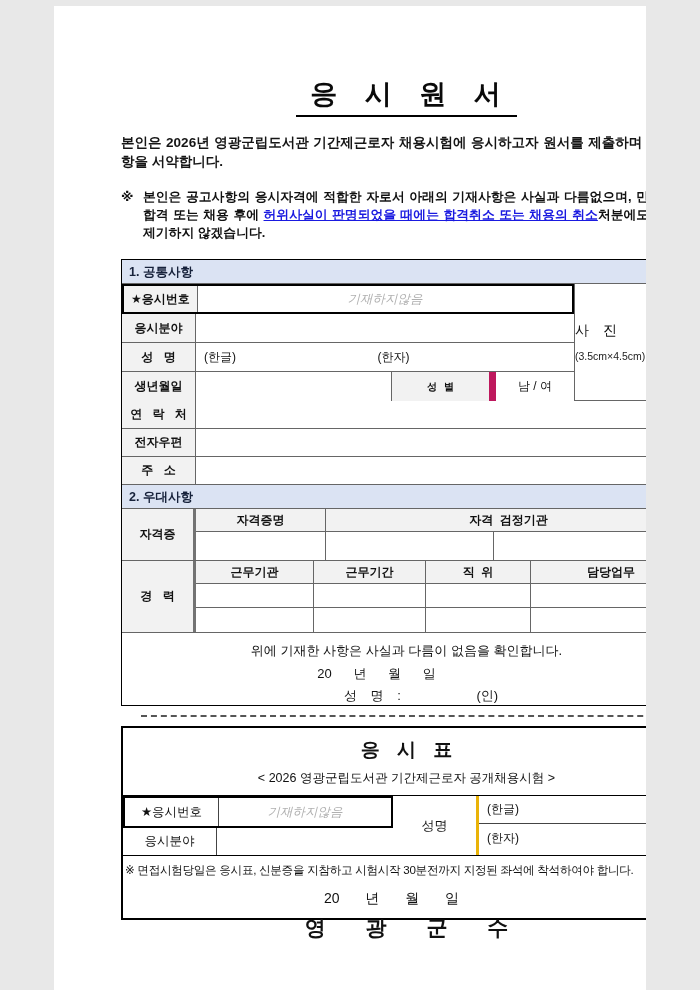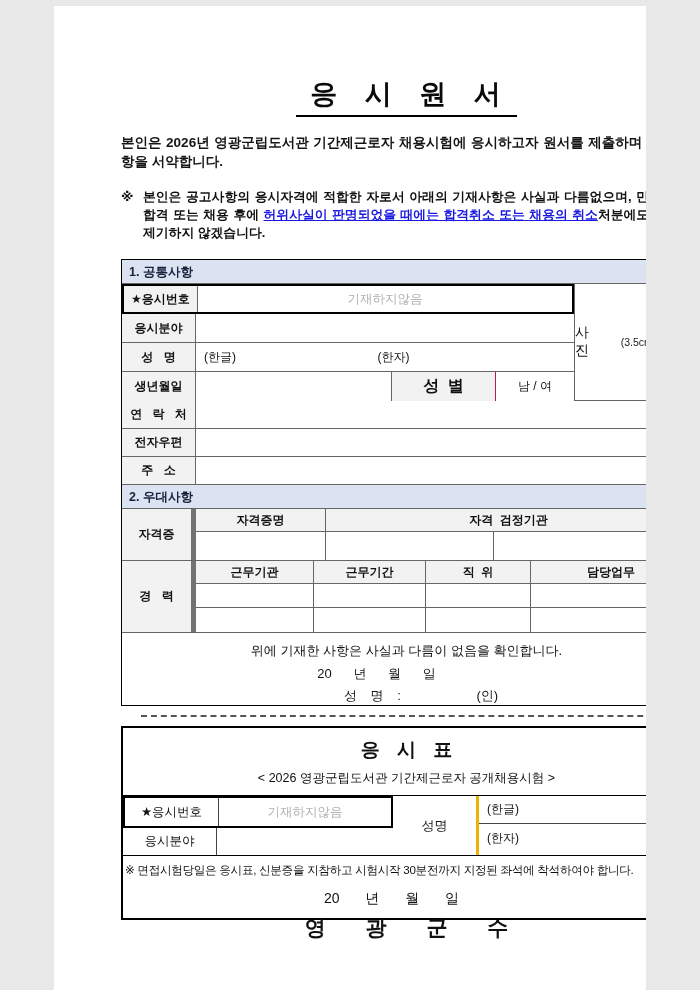--- a/index.html
+++ b/index.html
@@ -35,48 +35,48 @@
     height:24px; background:var(--hdrbg,#dbe3f3); border-bottom:1px solid #666;
     font-size:12.5px; font-weight:bold; padding:4px 0 0 7px; color:#17223b;
   }
   .row { display:flex; border-bottom:1px solid #666; }
   .lbl {
     width:74px; flex:0 0 74px; background:var(--lblbg,#f2f2f2);
     border-right:1px solid #666; display:flex; align-items:center; justify-content:center;
     font-size:12px; font-weight:bold; word-spacing:7px;
   }
   .val { flex:1; display:flex; align-items:center; font-size:12px; }
-  .placeholder { color:var(--ph,#b0b0b0); justify-content:center; font-size:12.5px; }
+  .placeholder { color:var(--ph,#b0b0b0); justify-content:center; font-size:12.5px;font-style:italic; }
 
   .top-flex { display:flex; }
   .left-col { width:452px; flex:0 0 452px; }
   .exam-row { border:2px solid #000; height:30px; }
   .exam-row .lbl { word-spacing:0; }
   .r29 { height:29px; }
   .r28 { height:28px; }
   .name-val span:first-child { display:inline-block; width:48%; padding-left:8px; }
   .birth-empty { width:196px; flex:0 0 196px; border-right:1px solid #666; }
   .gender-lbl {
     width:104px; flex:0 0 104px; background:var(--lblbg,#f2f2f2);
-    border-right:1px solid #be185d; display:flex; align-items:center; justify-content:center;
-    font-size:16px; font-weight:bold; word-spacing:4px;
+    border-right:7px solid #be185d; display:flex; align-items:center; justify-content:center;
+    font-size:10px; font-weight:bold; word-spacing:4px;
   }
   .gender-val { flex:1; display:flex; align-items:center; justify-content:center; font-size:12px; }
   .photo-cell {
     flex:1; border-left:1px solid #666; border-bottom:1px solid #666;
-    display:flex; flex-direction:row; align-items:center; justify-content:center; gap:10px;
+    display:flex; flex-direction:column; justify-content:center; gap:10px;
   }
   .photo-label { font-size:14px; word-spacing:10px; }
   .photo-size { font-size:10.5px; color:#222; }
   .left-col .row:last-child { border-bottom:none; }
 
   
   .block-flex { display:flex; border-bottom:1px solid #666; }
   .blk-lbl {
-    width:74px; flex:0 0 74px; background:var(--lblbg,#f2f2f2); border-right:5px solid #737373;
+    width:74px; flex:0 0 74px; background:var(--lblbg,#f2f2f2); border-right:3px solid #737373;
     display:flex; align-items:center; justify-content:center; font-size:12px; font-weight:bold; word-spacing:7px;
   }
   .blk-right { flex:1; }
   .hdr-row { display:flex; border-bottom:1px solid #666; height:23px; }
   .hdr-cell {
     background:var(--lblbg,#f2f2f2); border-right:1px solid #666;
     display:flex; align-items:center; justify-content:center;
     font-size:12px; font-weight:bold; word-spacing:3px;
   }
   .hdr-cell:last-child { border-right:none; }

